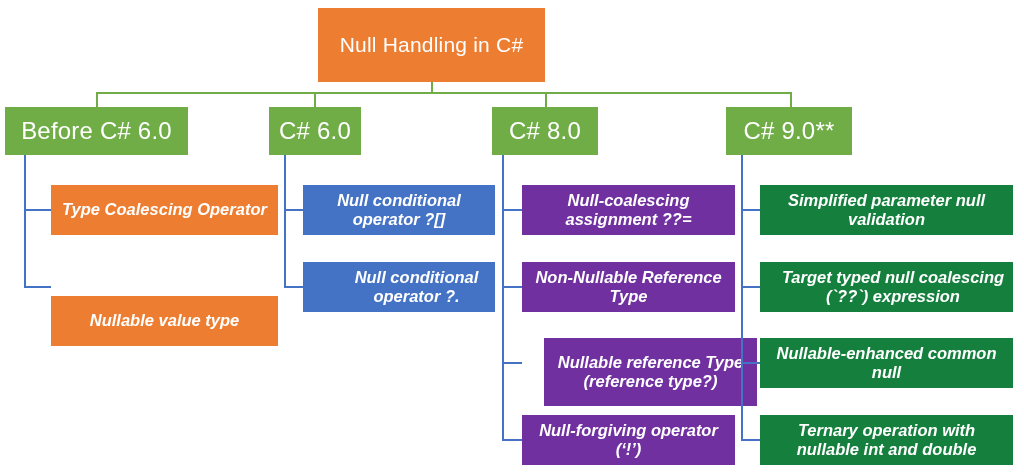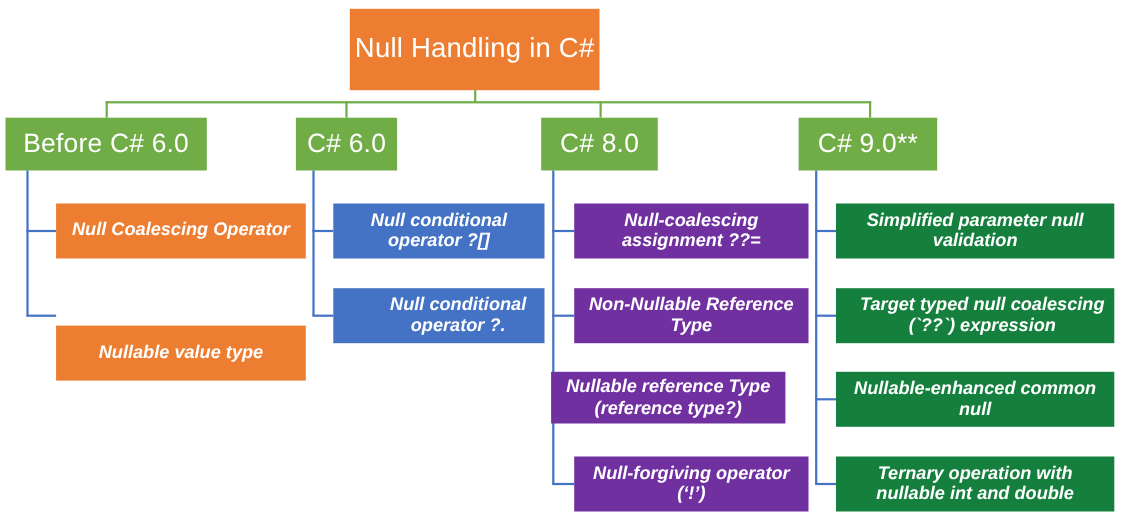--- a/index.html
+++ b/index.html
@@ -1,19 +1,19 @@
 <!DOCTYPE html>
 <html><head>
 <meta charset="utf-8">
 <style>
   html,body{margin:0;padding:0;background:#ffffff;}
   body{width:1024px;height:474px;font-family:"Liberation Sans",sans-serif;overflow:hidden;}
   #canvas{position:relative;width:1024px;height:474px;background:#fff;}
   .box{position:absolute;box-sizing:border-box;display:flex;align-items:center;justify-content:center;text-align:center;color:#ffffff;line-height:1.18;}
-  .title-box{background:#ED7D31;font-size:25px;font-weight:400;letter-spacing:.2px;}
+  .title-box{background:#ED7D31;font-size:21px;font-weight:400;letter-spacing:.2px;}
   .ver-box{background:#70AD47;font-size:24px;font-weight:400;letter-spacing:.2px;}
   .leaf{font-style:italic;font-weight:700;font-size:16.5px;padding:2px 7px;}
   .leaf-orange{background:#ED7D31;}
   .leaf-blue{background:#4472C4;}
   .leaf-purple{background:#7030A0;}
   .leaf-cyan{background:#15803d;}
   .conn{position:absolute;background:#4472C4;}
   .conn-green{position:absolute;background:#70AD47;}
   .vline{width:2px;}
   .hline{height:2px;}
@@ -36,39 +36,39 @@
 
   <div class="box ver-box" style="left:5px;top:107px;width:183px;height:48px;">Before C# 6.0</div>
   <div class="box ver-box" style="left:269px;top:107px;width:92px;height:48px;">C# 6.0</div>
   <div class="box ver-box" style="left:492px;top:107px;width:106px;height:48px;">C# 8.0</div>
   <div class="box ver-box" style="left:726px;top:107px;width:126px;height:48px;">C# 9.0**</div>
 
   <div class="conn vline" style="left:24px;top:155px;width:2px;height:132px;"></div>
   <div class="conn hline" style="left:24px;top:209px;width:27px;height:2px;"></div>
   <div class="conn hline" style="left:24px;top:286px;width:27px;height:2px;"></div>
 
-  <div class="box leaf leaf-orange" style="left:51px;top:185px;width:227px;height:50px;">Null Coalescing Operator</div>
+  <div class="box leaf leaf-orange" style="left:51px;top:185px;width:227px;height:50px;">Type Coalescing Operator</div>
   <div class="box leaf leaf-orange" style="left:51px;top:262px;width:227px;height:50px;margin-top:34px;">Nullable value type</div>
 
   <div class="conn vline" style="left:284px;top:155px;width:2px;height:132px;"></div>
   <div class="conn hline" style="left:284px;top:209px;width:19px;height:2px;"></div>
   <div class="conn hline" style="left:284px;top:286px;width:19px;height:2px;"></div>
 
   <div class="box leaf leaf-blue" style="left:303px;top:185px;width:192px;height:50px;">Null conditional operator ?[]</div>
   <div class="box leaf leaf-blue" style="left:303px;top:262px;width:192px;height:50px;padding-left:42px;">Null conditional operator ?.</div>
 
   <div class="conn vline" style="left:502px;top:155px;width:2px;height:285px;"></div>
   <div class="conn hline" style="left:502px;top:209px;width:20px;height:2px;"></div>
   <div class="conn hline" style="left:502px;top:286px;width:20px;height:2px;"></div>
   <div class="conn hline" style="left:502px;top:362px;width:20px;height:2px;"></div>
   <div class="conn hline" style="left:502px;top:439px;width:20px;height:2px;"></div>
 
   <div class="box leaf leaf-purple" style="left:522px;top:185px;width:213px;height:50px;">Null-coalescing assignment ??=</div>
   <div class="box leaf leaf-purple" style="left:522px;top:262px;width:213px;height:50px;">Non-Nullable Reference Type</div>
-  <div class="box leaf leaf-purple" style="left:501px;top:338px;width:213px;height:47px;">Nullable reference Type (reference type?)</div>
+  <div class="box leaf leaf-purple" style="left:544px;top:338px;width:213px;height:68px;">Nullable reference Type (reference type?)</div>
   <div class="box leaf leaf-purple" style="left:522px;top:415px;width:213px;height:50px;">Null-forgiving operator (‘!’)</div>
 
   <div class="conn vline" style="left:741px;top:155px;width:2px;height:285px;"></div>
   <div class="conn hline" style="left:741px;top:209px;width:19px;height:2px;"></div>
   <div class="conn hline" style="left:741px;top:286px;width:19px;height:2px;"></div>
   <div class="conn hline" style="left:741px;top:362px;width:19px;height:2px;"></div>
   <div class="conn hline" style="left:741px;top:439px;width:19px;height:2px;"></div>
 
   <div class="box leaf leaf-cyan" style="left:760px;top:185px;width:253px;height:50px;">Simplified parameter null validation</div>
   <div class="box leaf leaf-cyan" style="left:760px;top:262px;width:253px;height:50px;padding-left:20px;">Target typed null coalescing (`??`) expression</div>

